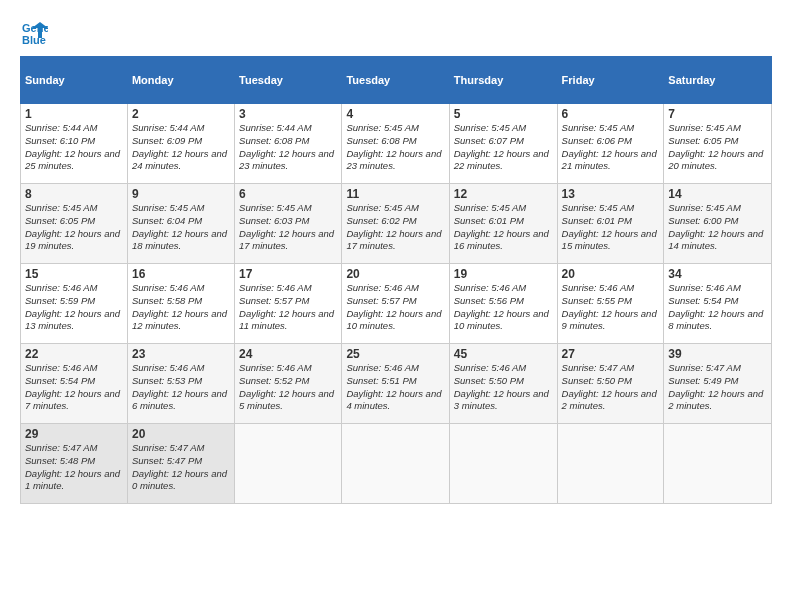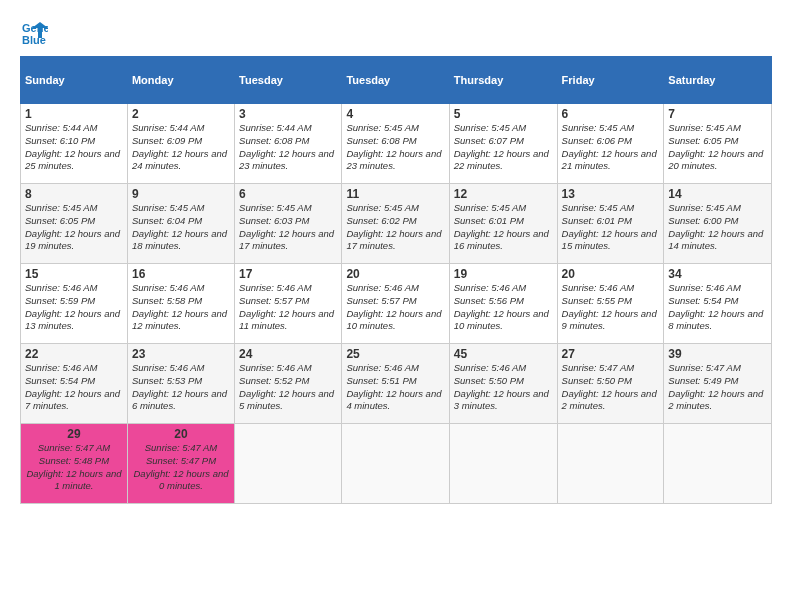--- a/index.html
+++ b/index.html
@@ -81,22 +81,21 @@
       line-height: 1.35;
       font-style: italic;
     }
     .empty-cell {
       background: #f9f9f9 !important;
     }
     .calendar tr:last-child td {
       background: #f9f9f9;
     }
     .calendar tr:last-child td.has-day {
-      background: #ec4899;
-      text-align: center;
+      background: #e5e5e5;
     }
   </style>
 </head>
 <body>
 
 <div class="page">
   <div class="header">
     <div class="logo">
       <svg class="logo-icon" viewBox="0 0 28 28">
         <text x="2" y="14" font-size="11" font-weight="bold" fill="#1a7abf">General</text>

